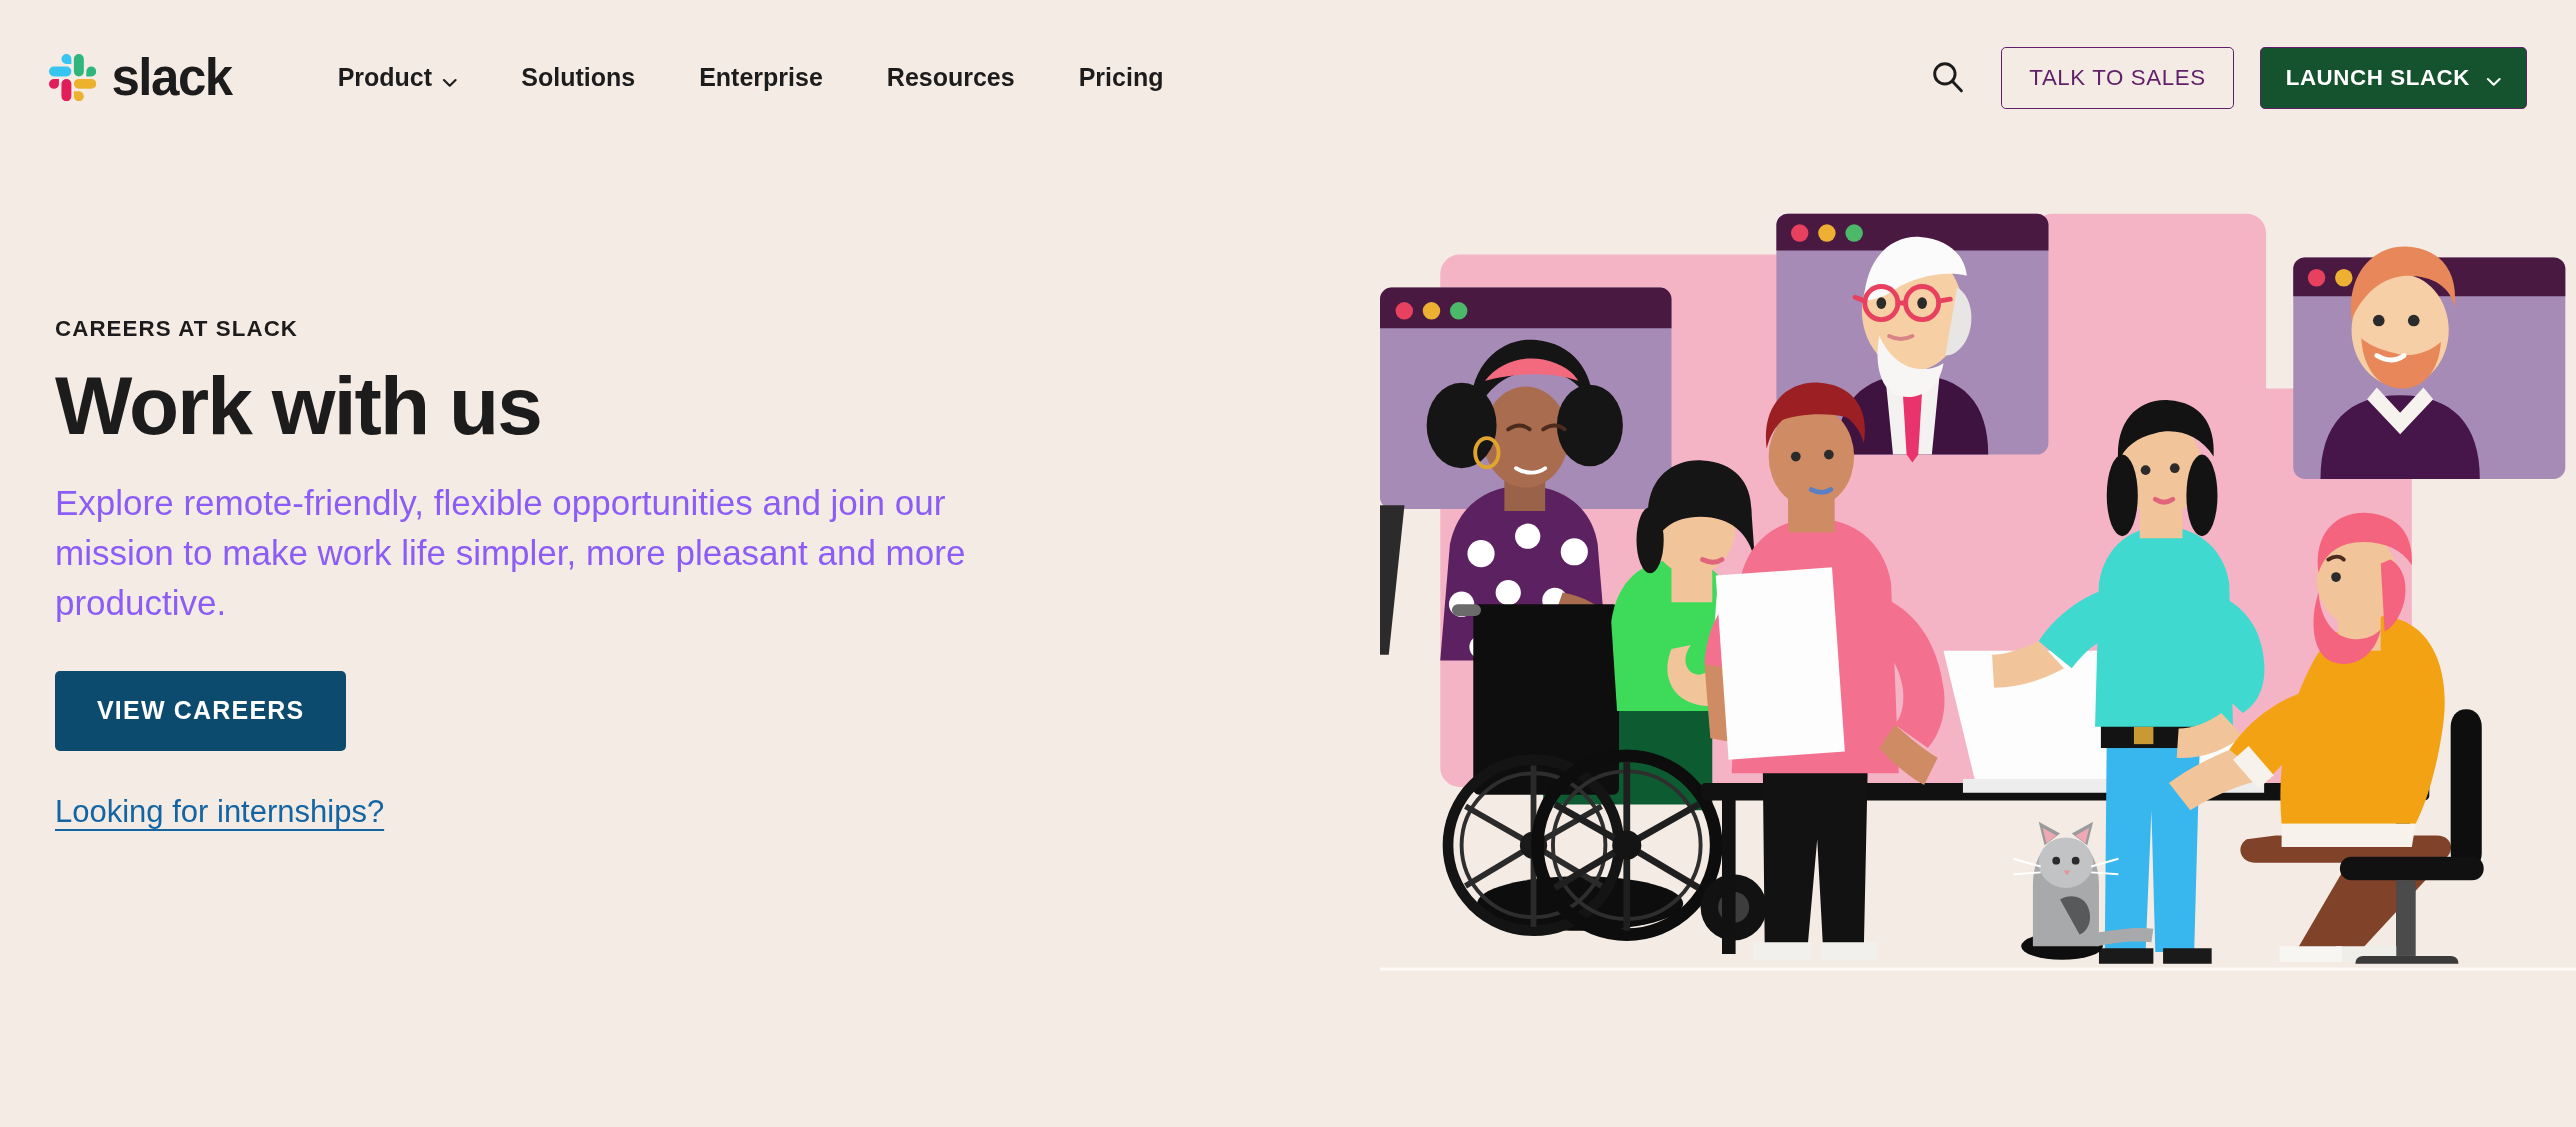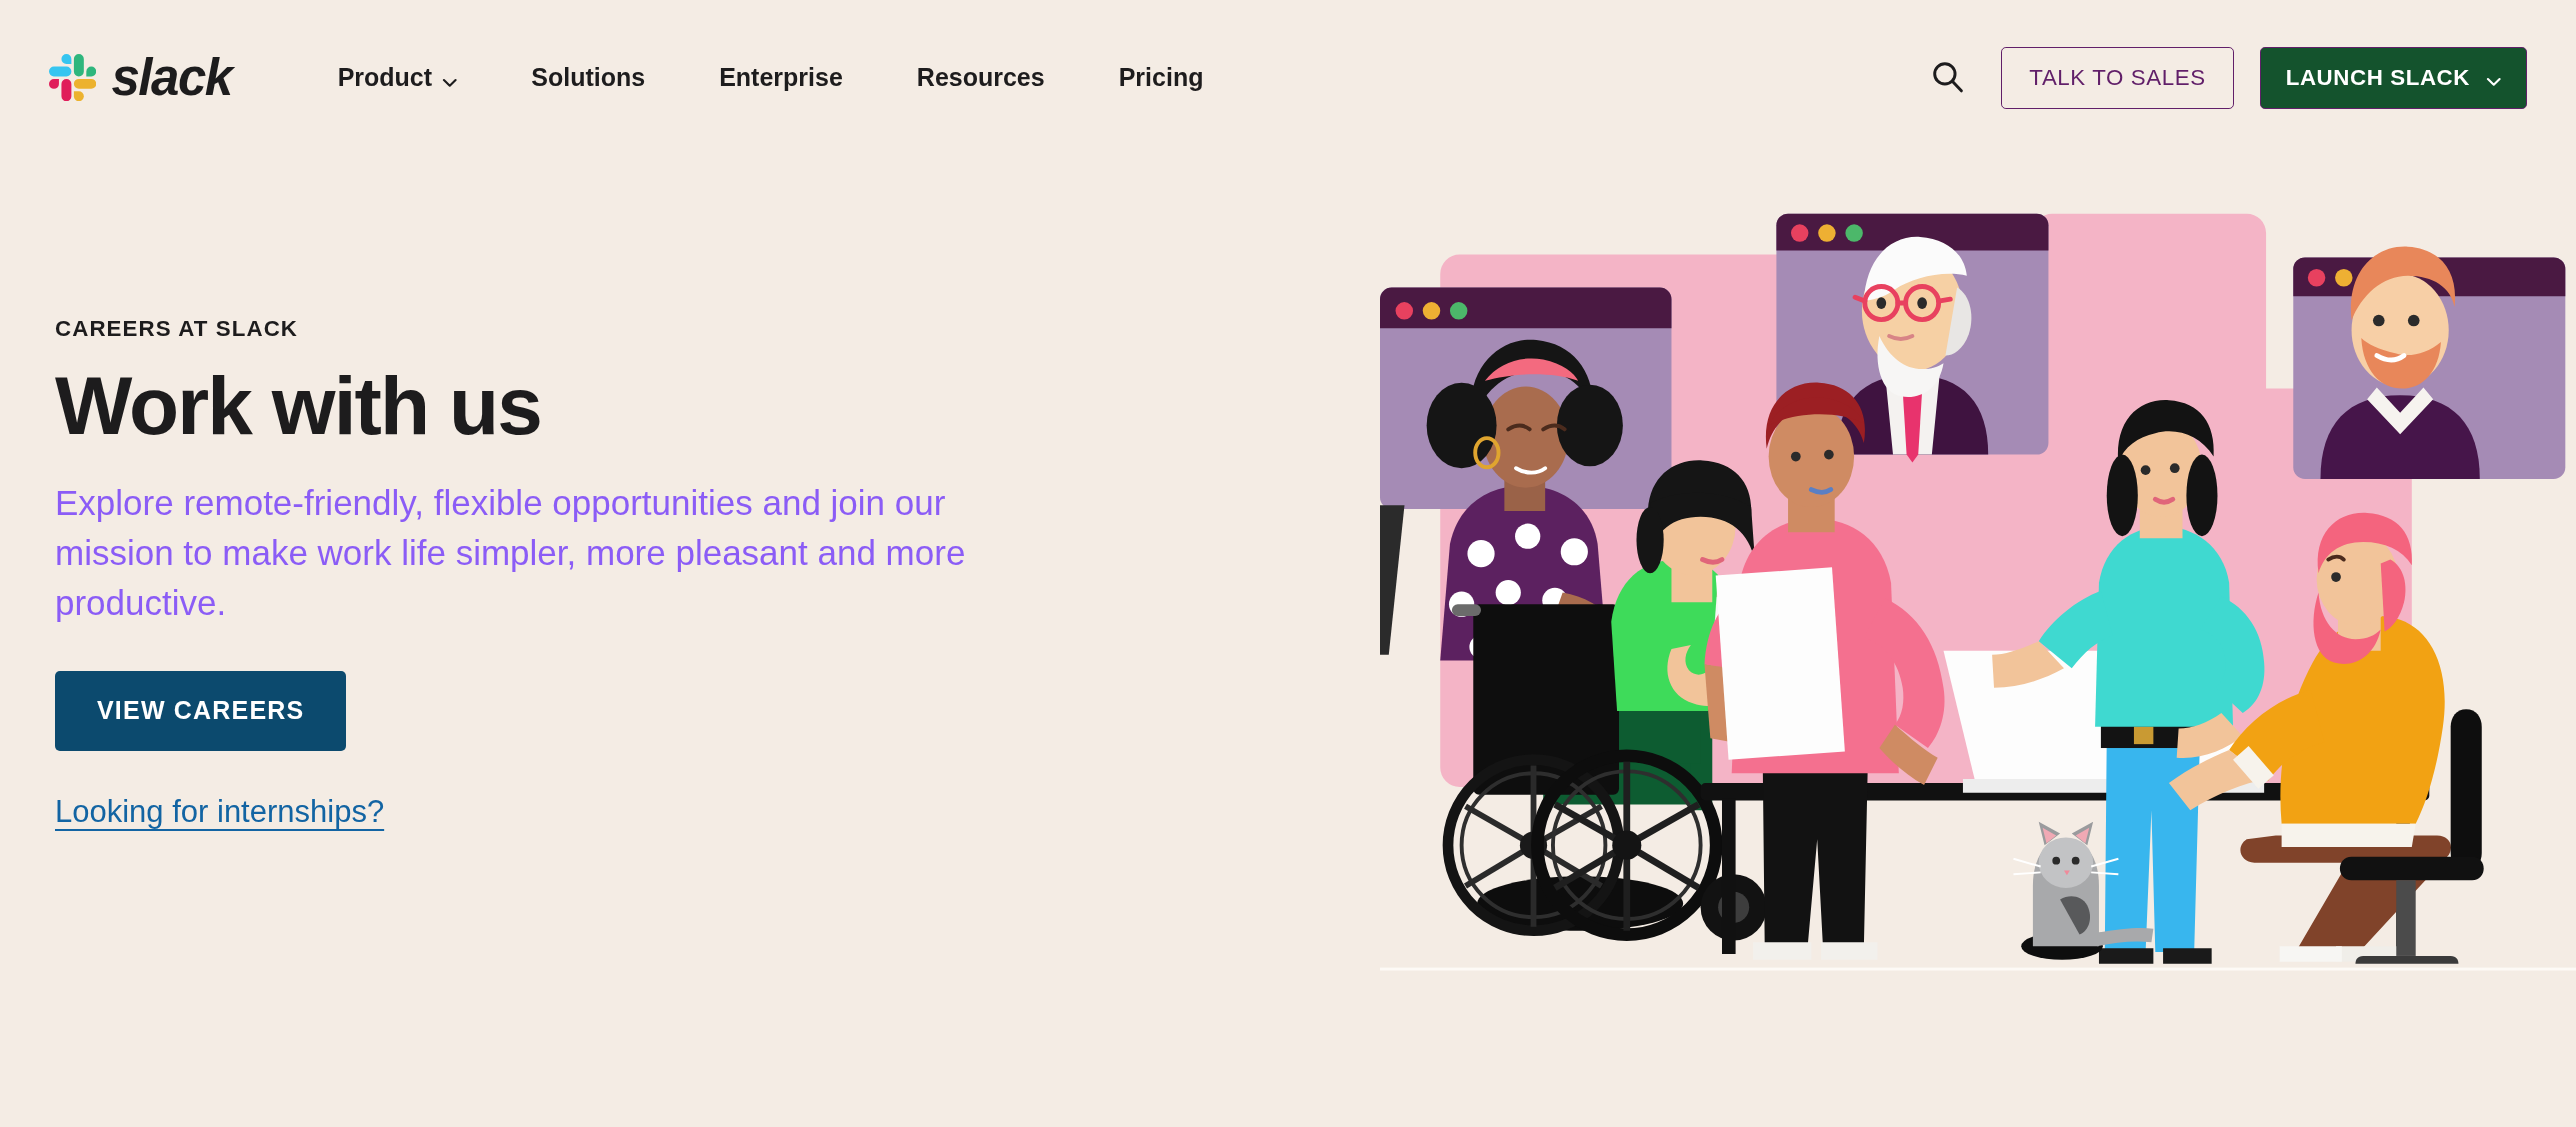--- a/index.html
+++ b/index.html
@@ -33,24 +33,23 @@
     margin-right: 76px;
     text-decoration: none;
   }
   .slack-mark { width: 47px; height: 47px; display: block; flex: 0 0 auto; }
   .brand-word {
     font-size: 51px;
     font-weight: 700;
     letter-spacing: -1.5px;
     color: #1d1c1d;
     line-height: 1;
-    font-style: italic;
-  }
-
-  .main-nav { display: flex; align-items: center; gap: 14px; }
+  }
+
+  .main-nav { display: flex; align-items: center; gap: 4px; }
   .nav-item {
     display: flex;
     align-items: center;
     gap: 9.7px;
     padding: 0 30px;
     font-size: 25px;
     font-weight: 700;
     color: #1d1c1d;
     text-decoration: none;
     white-space: nowrap;

